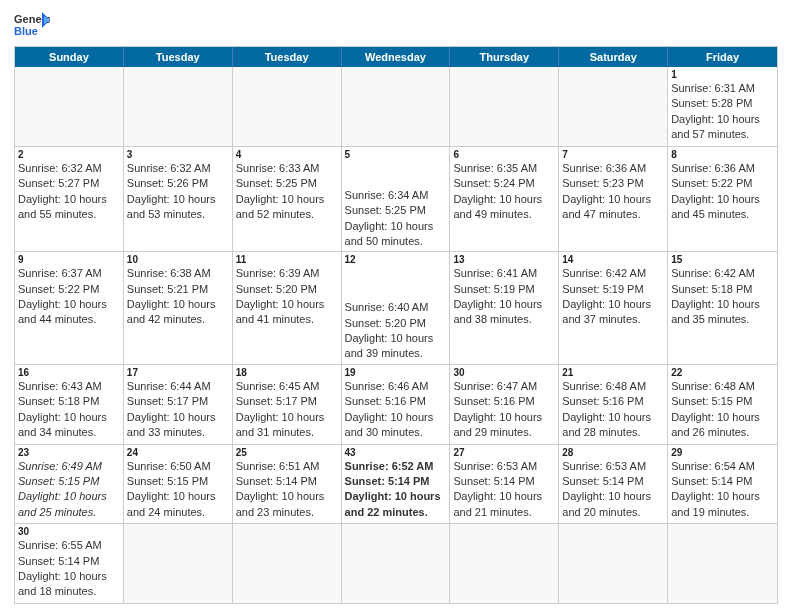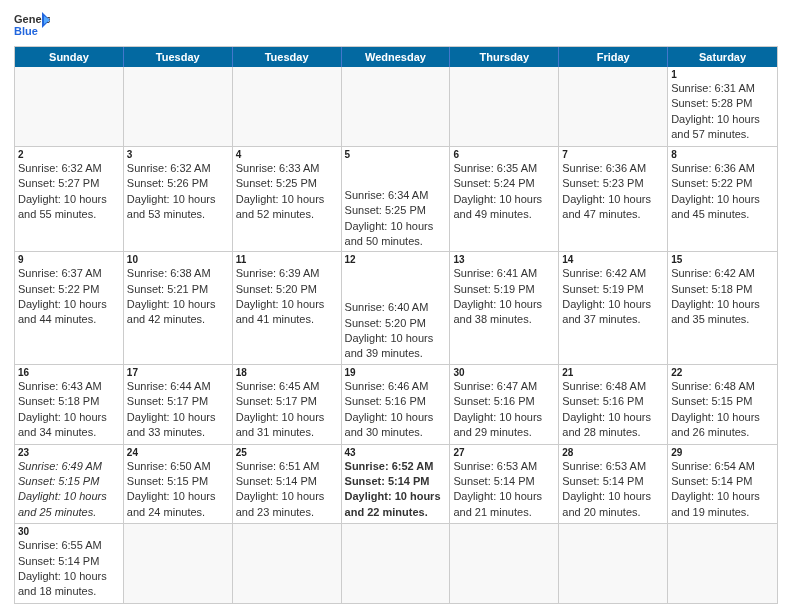--- a/index.html
+++ b/index.html
@@ -121,22 +121,22 @@
     </div>
   </div>
 
   <div class="calendar">
     <div class="cal-header">
     <div class="cal-header-cell">Sunday</div>
         <div class="cal-header-cell">Tuesday</div>
         <div class="cal-header-cell">Tuesday</div>
         <div class="cal-header-cell">Wednesday</div>
         <div class="cal-header-cell">Thursday</div>
+        <div class="cal-header-cell">Saturday</div>
         <div class="cal-header-cell">Friday</div>
-        <div class="cal-header-cell">Saturday</div>
       </div>
     <div class="cal-body">
     <div class="cal-row">
           <div class="cal-cell empty"></div>
           <div class="cal-cell empty"></div>
           <div class="cal-cell empty"></div>
           <div class="cal-cell empty"></div>
           <div class="cal-cell empty"></div>
           <div class="cal-cell empty"></div>
           <div class="cal-cell">

